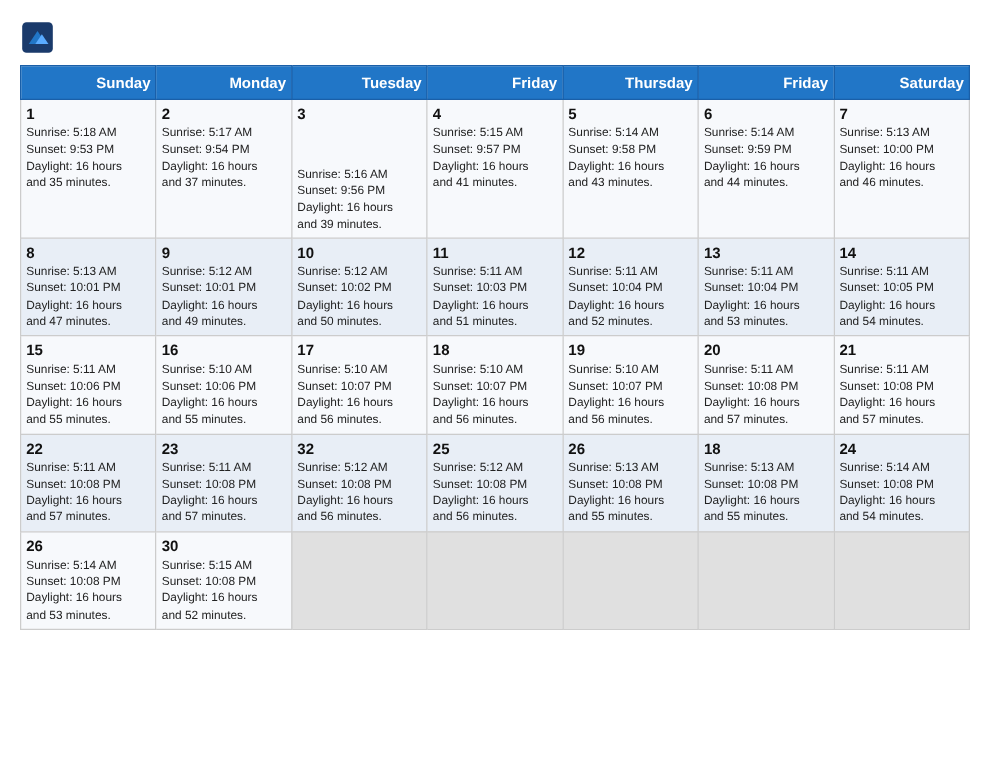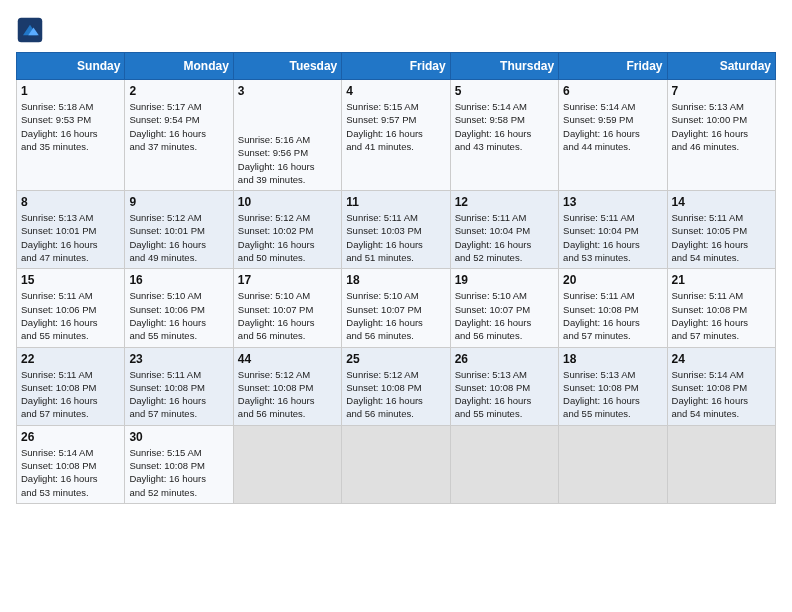--- a/index.html
+++ b/index.html
@@ -277,21 +277,21 @@
 and 57 minutes.</div>
         </td>
         <td>
           <span class="day-num">23</span>
           <div class="day-info" style="white-space: pre-line;">Sunrise: 5:11 AM
 Sunset: 10:08 PM
 Daylight: 16 hours
 and 57 minutes.</div>
         </td>
         <td>
-          <span class="day-num">44</span>
+          <span class="day-num">32</span>
           <div class="day-info" style="white-space: pre-line;">Sunrise: 5:12 AM
 Sunset: 10:08 PM
 Daylight: 16 hours
 and 56 minutes.</div>
         </td>
         <td>
           <span class="day-num">25</span>
           <div class="day-info" style="white-space: pre-line;">Sunrise: 5:12 AM
 Sunset: 10:08 PM
 Daylight: 16 hours

